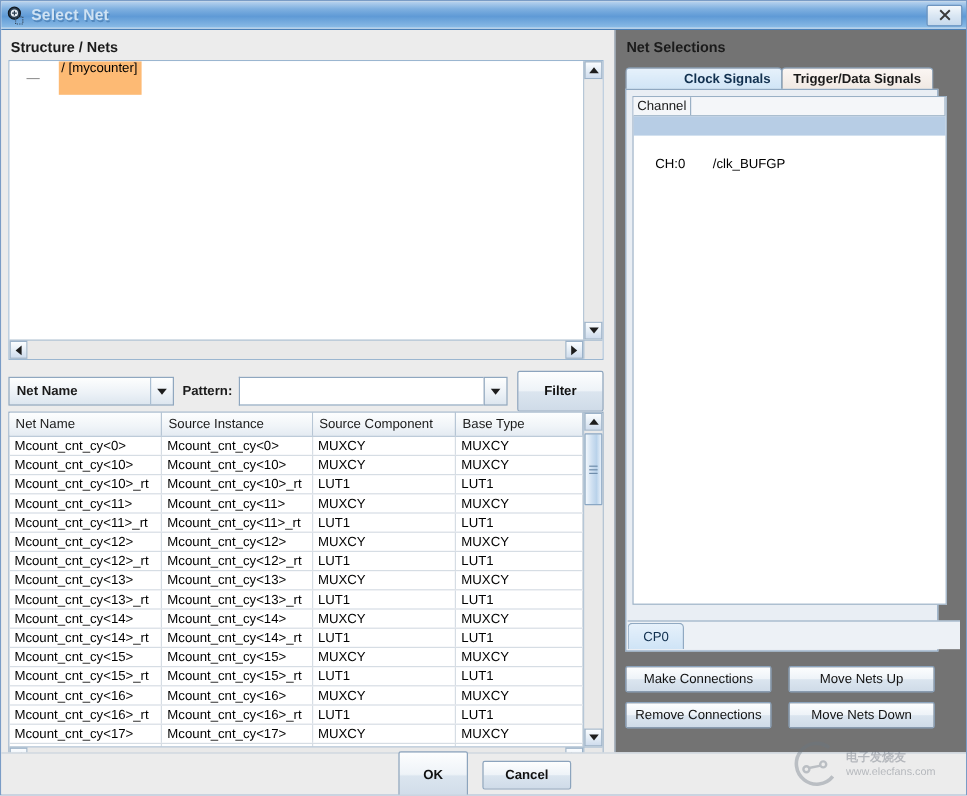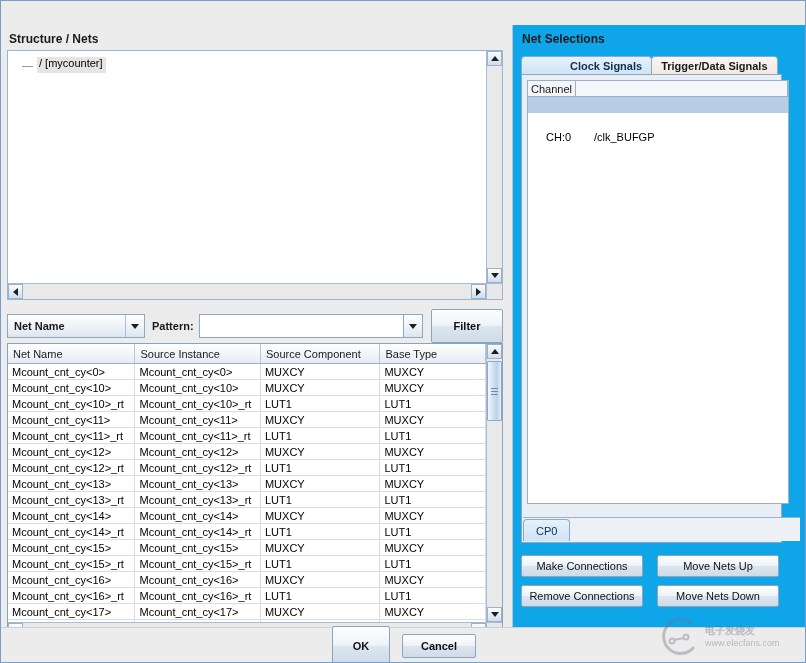--- a/index.html
+++ b/index.html
@@ -69,21 +69,21 @@
   }
   .tree-row {
     display: flex; align-items: center; height: 16px; padding-left: 14px;
     font-size: 11px; cursor: default;
   }
   .tree-handle {
     width: 11px; text-align: center; color: #7a7a7a; font-size: 11px;
     line-height: 10px; user-select: none;
   }
   .tree-label {
-    background: #e5e5e5; padding: 0 3px 4px 2px; margin-left: 4px;
+    background: #fdba74; padding: 0 3px 16px 2px; margin-left: 16px;
     color: #000;
   }
 
   
   .sb-v {
     position: absolute; right: 0; top: 0; bottom: 16px; width: 16px;
     background: #e8e8e8; border-left: 1px solid #a8bdd2;
     display: flex; flex-direction: column;
   }
   .sb-h {
@@ -190,21 +190,21 @@
     font-size: 11px; color: #000; padding-left: 4px;
     display: flex; align-items: center;
     border-right: 1px solid #d6dde4;
     overflow: hidden; white-space: nowrap;
   }
   .c0 { width: 128px; } .c1 { width: 126px; } .c2 { width: 120px; text-align: center; } .c3 { width: 106px; }
 
   
   #right {
     position: absolute; left: 511px; top: 24px; width: 295px; height: 602px;
-    background: #0ea5e9;
+    background: #737373;
     border-left: 1px solid #b5c4d4;
   }
   #netsel-label {
     position: absolute; left: 9px; top: 7px;
     font-size: 12px; font-weight: bold; color: #1b1b1b;
   }
   #tabs {
     position: absolute; left: 8px; top: 30px; width: 279px; height: 20px;
     display: flex; align-items: flex-end;
   }
@@ -274,20 +274,37 @@
     display: flex; align-items: center; gap: 4px;
   }
   #watermark .wm-text { font-size: 9px; color: #5c6470; line-height: 1.25; }
   #watermark .wm-cn { font-size: 10px; font-weight: bold; color: #5c6470; }
 </style>
 </head>
 <body>
 
 <div id="app">
 
+  <div id="titlebar">
+    <div class="tb-icon">
+      <svg width="16" height="16" viewBox="0 0 16 16">
+        <circle cx="7" cy="6" r="5" fill="#2c3e50" stroke="#101820" stroke-width="1"></circle>
+        <circle cx="7" cy="6" r="3" fill="#e8eef5"></circle>
+        <path d="M5 6h4M7 4v4" stroke="#2c3e50" stroke-width="1"></path>
+        <rect x="8" y="9" width="6" height="6" fill="none" stroke="#34495e" stroke-width="1" stroke-dasharray="1,1"></rect>
+      </svg>
+    </div>
+    <div class="tb-title">Select Net</div>
+    <div class="tb-spacer"></div>
+    <div class="tb-close">
+      <svg width="13" height="13" viewBox="0 0 13 13">
+        <path d="M2.5 2.5 L10.5 10.5 M10.5 2.5 L2.5 10.5" stroke="#3a3a3a" stroke-width="1.6"></path>
+      </svg>
+    </div>
+  </div>
 
   <div id="left">
 
     <div class="section-label">Structure / Nets</div>
 
     <div id="treewrap">
       <div id="treeview">
         <div class="tree-row">
           <span class="tree-handle">—</span>
           <span class="tree-label">/ [mycounter]</span>

